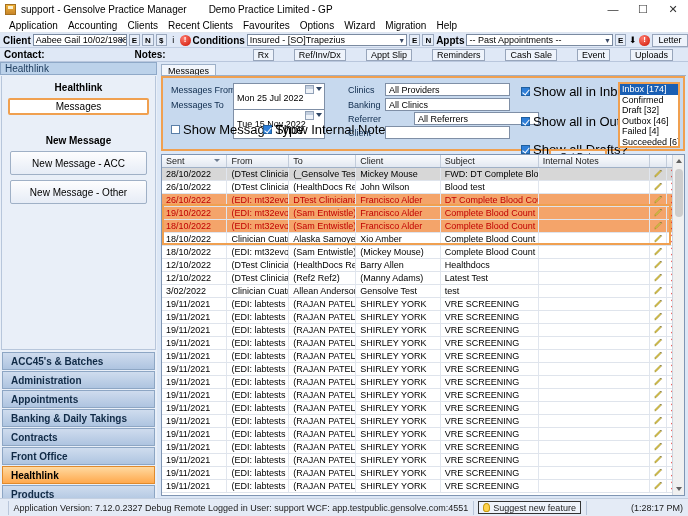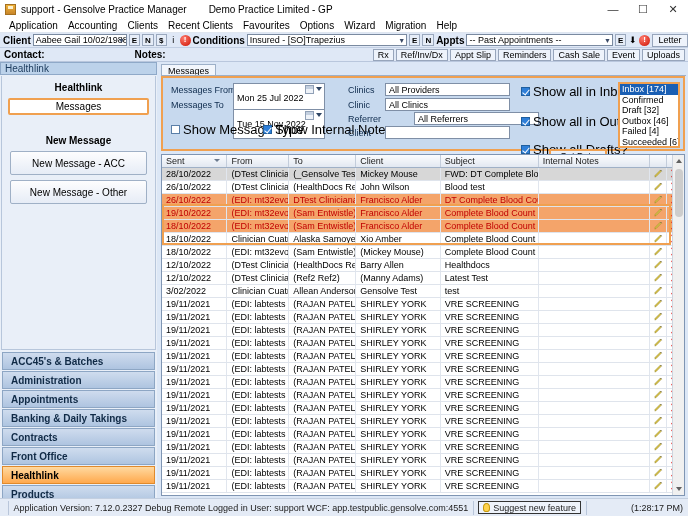--- a/index.html
+++ b/index.html
@@ -87,21 +87,21 @@
     font-size:9px; display:flex; align-items:center; justify-content:center;
   }
 
   
   .contactbar {
     position:absolute; left:0; top:48px; width:688px; height:14px;
     background:#dfe8f6; border-bottom:1px solid #b9c7dd;
     display:flex; align-items:center;
   }
   .contactbar .lbl { font-weight:bold; font-size:10px; }
-  .toolbtns { margin-left:auto; display:flex; gap:2px; padding-right:3px; }
+  .toolbtns { margin-left:auto; display:flex; gap:20px; padding-right:15px; }
   .toolbtn {
     height:12px; background:#eef3fb; border:1px solid #97a5bb;
     font-size:9px; display:flex; align-items:center; justify-content:center;
     padding:0 4px; white-space:nowrap;
   }
 
   
   .leftpanel {
     position:absolute; left:0; top:62px; width:157px; bottom:18px;
     background:#e9eff8;
@@ -407,21 +407,21 @@
         <span class="chkbox on"></span>
         <span>Show Internal Notes</span>
       </div>
 
       <div class="fp-label" style="left:185px; top:7px;">Clinics</div>
       <div class="textbox" style="left:222px; top:5px; width:125px;">
         <span>All Providers</span>
         <span class="drop"></span>
       </div>
 
-      <div class="fp-label" style="left:185px; top:22px;">Clinic</div>
+      <div class="fp-label" style="left:185px; top:22px;">Banking</div>
       <div class="textbox" style="left:222px; top:20px; width:125px;">
         <span>All Clinics</span>
         <span class="drop"></span>
       </div>
 
       <div class="fp-label" style="left:185px; top:36px;">Referrer</div>
       <div class="textbox" style="left:222px; top:34px; width:125px;margin-left:29px;">
         <span>All Referrers</span>
         <span class="drop"></span>
       </div>

